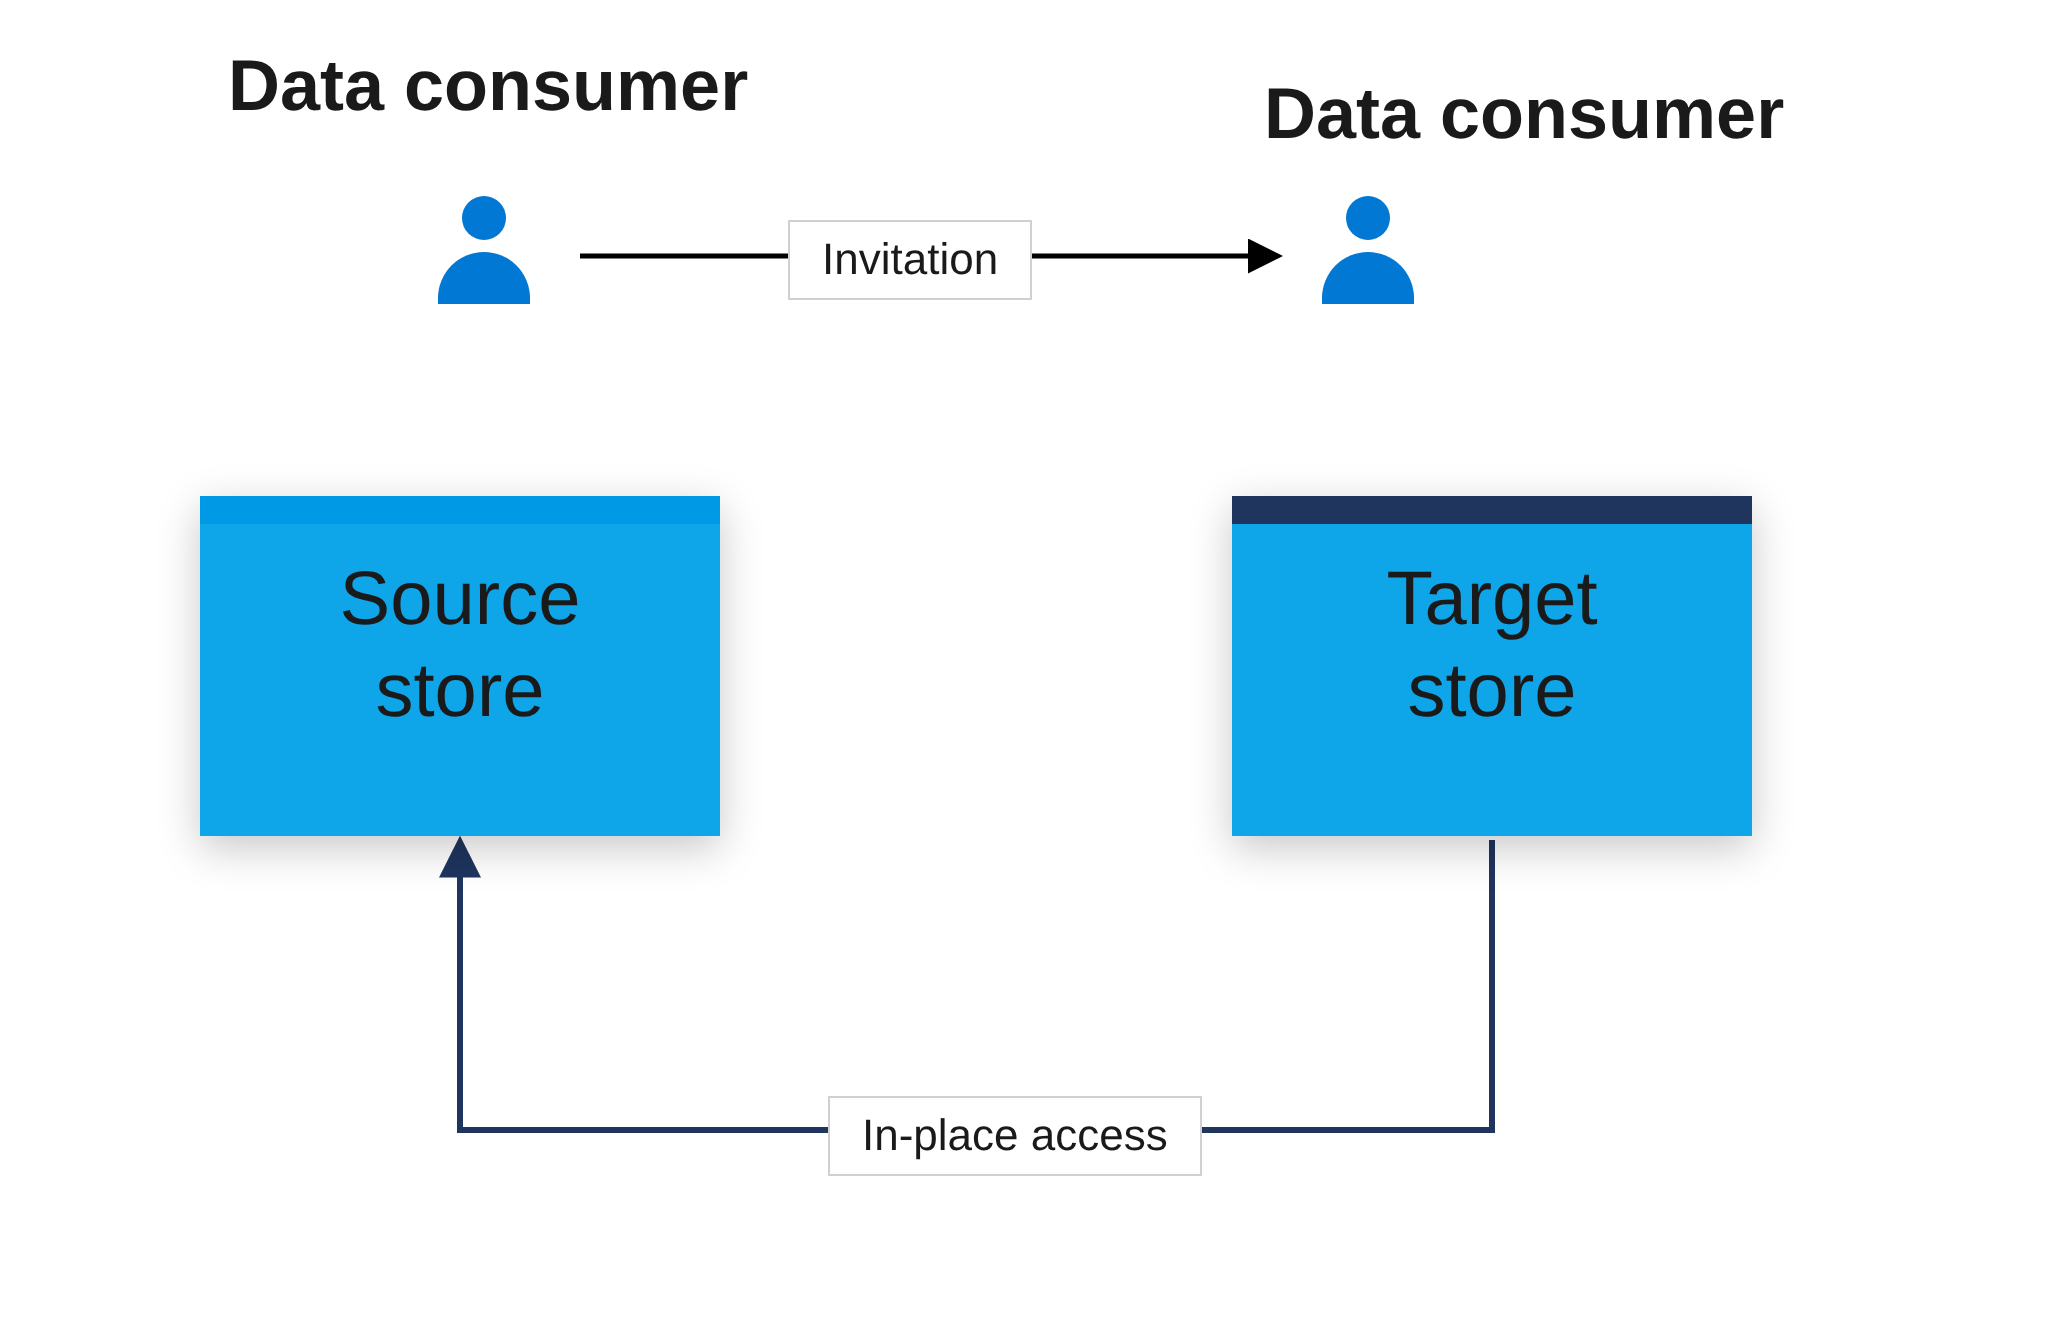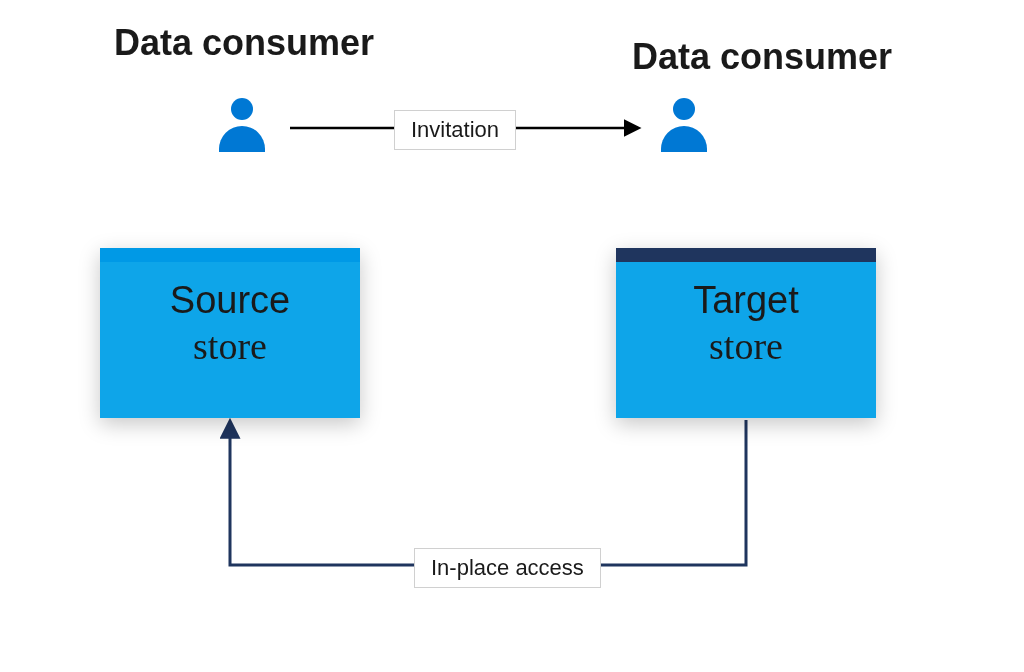--- a/index.html
+++ b/index.html
@@ -58,21 +58,21 @@
     height: 14px;
   }
   .store .label {
     position: absolute;
     top: 30px;
     left: 0; right: 0;
     text-align: center;
     font-size: 38px;
     line-height: 1.2;
   }
-  .store .l2 { display:block;font-family:Liberation Serif, serif; }
+  .store .l2 { display:block; }
   .archlabel {
     position: absolute;
     background: #ffffff;
     border: 1px solid #d0d0d0;
     padding: 6px 16px;
     font-size: 22px;
     text-align: center;
     z-index: 5;
   }
   svg.overlay {

